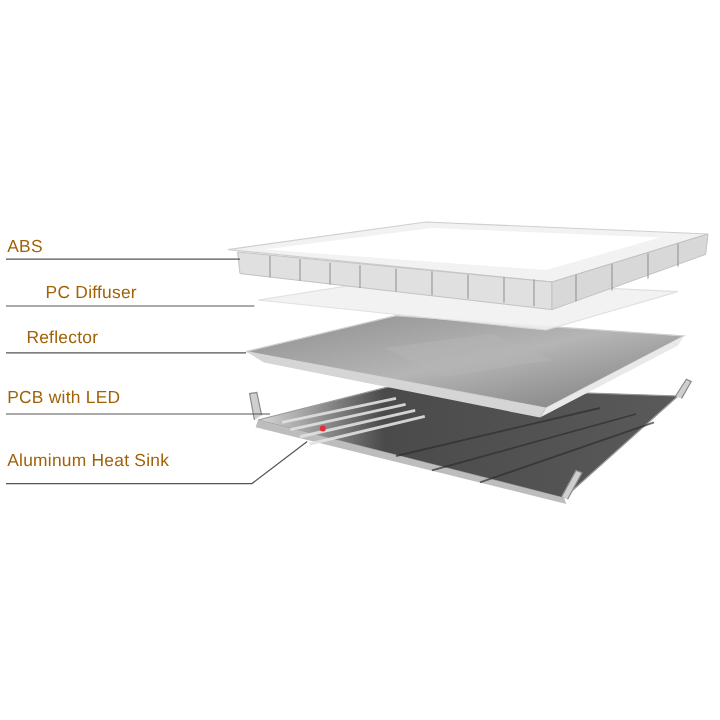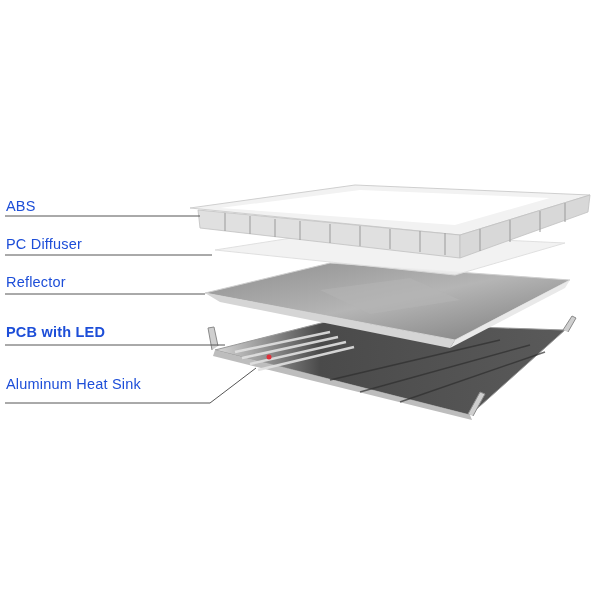--- a/index.html
+++ b/index.html
@@ -1,27 +1,27 @@
 <!DOCTYPE html>
 <html><head>
   <meta charset="utf-8">
   <style>
     html, body { margin:0; padding:0; }
     body { width:600px; height:600px; background:#ffffff; position:relative; overflow:hidden;
            font-family:"Liberation Sans", sans-serif; }
-    .label { position:absolute; left:6px; font-size:14.5px; color:#1d4ed8; letter-spacing:0.2px; }
+    .label { position:absolute; left:6px; font-size:14.5px; color:#a16207; letter-spacing:0.2px; }
     svg.art { position:absolute; left:0; top:0; }
   </style>
 </head>
 <body>
 
 <div class="label" style="top:198px;">ABS</div>
-<div class="label" style="top:236px;">PC Diffuser</div>
-<div class="label" style="top:274px;">Reflector</div>
-<div class="label" style="top:324px;font-weight:bold;">PCB with LED</div>
+<div class="label" style="top:236px;margin-left:32px;">PC Diffuser</div>
+<div class="label" style="top:274px;margin-left:16px;">Reflector</div>
+<div class="label" style="top:324px;">PCB with LED</div>
 <div class="label" style="top:376px;">Aluminum Heat Sink</div>
 
 <svg class="art" width="600" height="600" viewBox="0 0 600 600">
   <defs>
     <linearGradient id="refl" x1="0" y1="0" x2="1" y2="1">
       <stop offset="0" stop-color="#8e8e8e"></stop>
       <stop offset="0.5" stop-color="#b5b5b5"></stop>
       <stop offset="1" stop-color="#7a7a7a"></stop>
     </linearGradient>
     <linearGradient id="sink" x1="0" y1="0" x2="1" y2="0">

